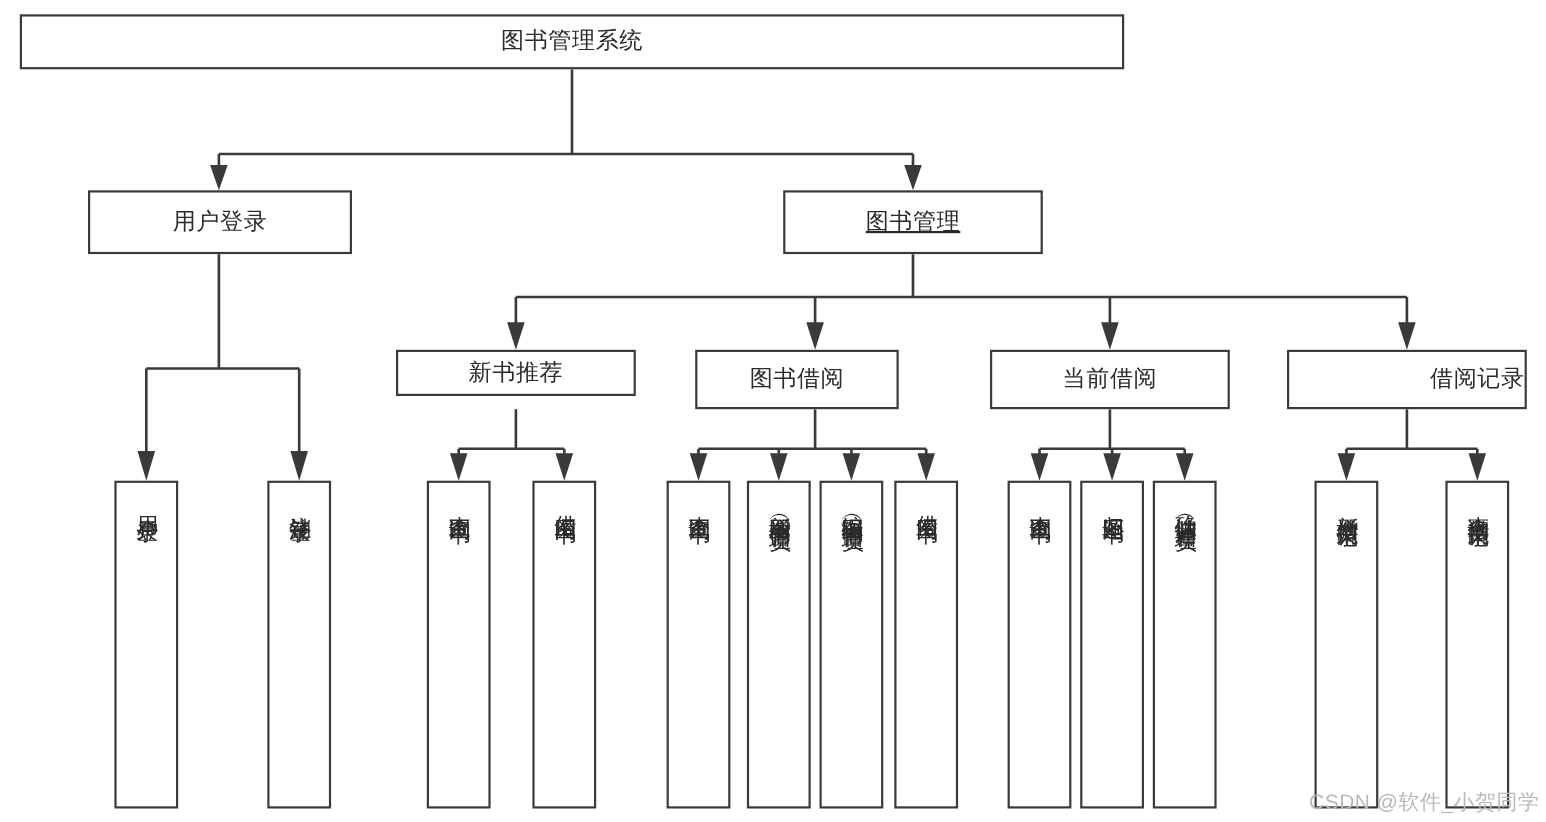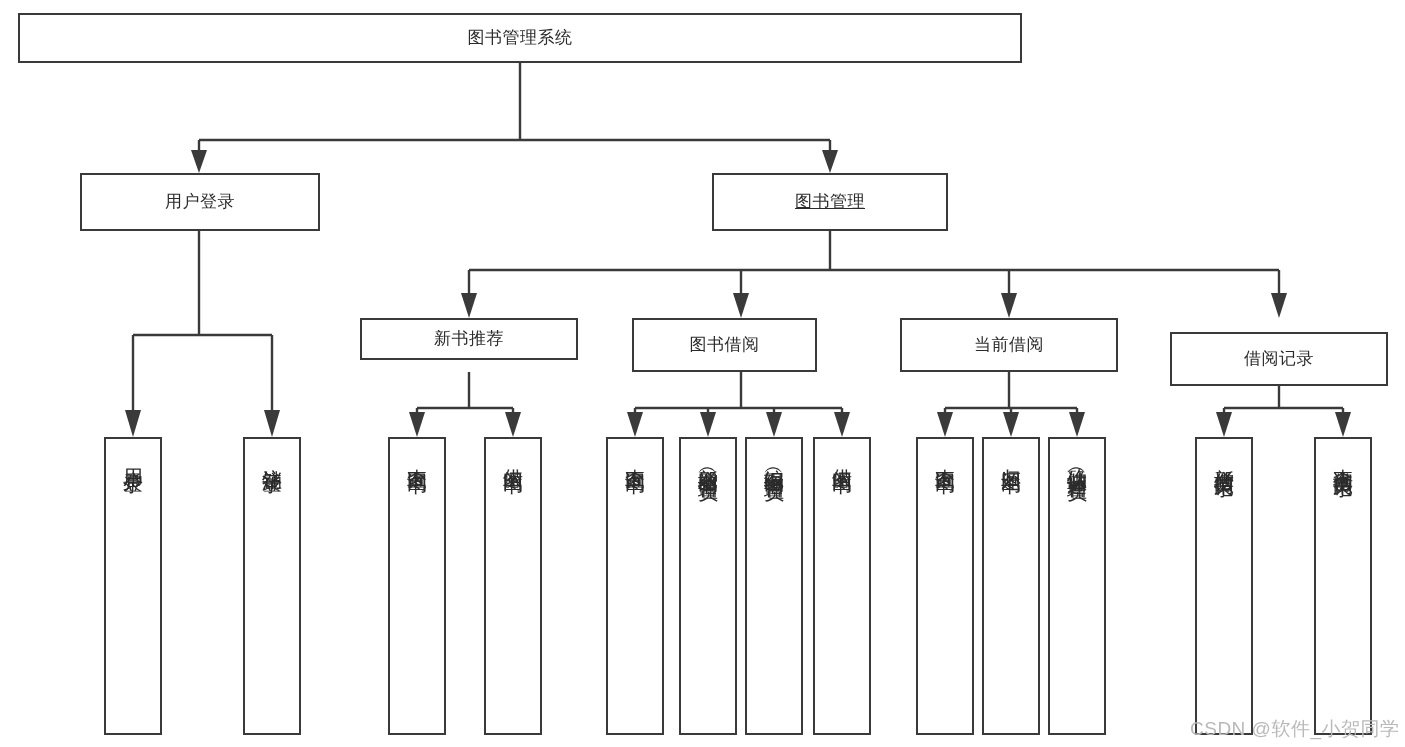--- a/index.html
+++ b/index.html
@@ -19,21 +19,21 @@
     position: absolute;
     box-sizing: border-box;
     border: 2px solid #3a3a3a;
     background: #ffffff;
     display: flex;
     align-items: center;
     justify-content: center;
     color: #2b2b2b;
   }
   .node-label {
-    font-size: 17px;
+    font-size: 21px;
     line-height: 1.15;
     letter-spacing: 0.5px;
     white-space: nowrap;
     color: #2b2b2b;
   }
   .node.leaf {
     align-items: flex-start;
     padding-top: 14px;
   }
   .leaf .node-label {
@@ -159,21 +159,21 @@
 
   <div class="node" style="left:360px; top:318px; width:218px; height:42px;">
     <span class="node-label">新书推荐</span>
   </div>
   <div class="node" style="left:632px; top:318px; width:185px; height:54px;">
     <span class="node-label">图书借阅</span>
   </div>
   <div class="node" style="left:900px; top:318px; width:218px; height:54px;justify-content:center;">
     <span class="node-label">当前借阅</span>
   </div>
-  <div class="node" style="left:1170px; top:332px; width:218px; height:54px;">
+  <div class="node" style="left:1170px; top:318px; width:218px; height:54px;justify-content:flex-end;">
     <span class="node-label">借阅记录</span>
   </div>
 
   <div class="node leaf" style="left:388px; top:437px; width:58px; height:298px;">
     <span class="node-label">查询图书</span>
   </div>
   <div class="node leaf" style="left:484px; top:437px; width:58px; height:298px;">
     <span class="node-label">借阅图书</span>
   </div>
 

